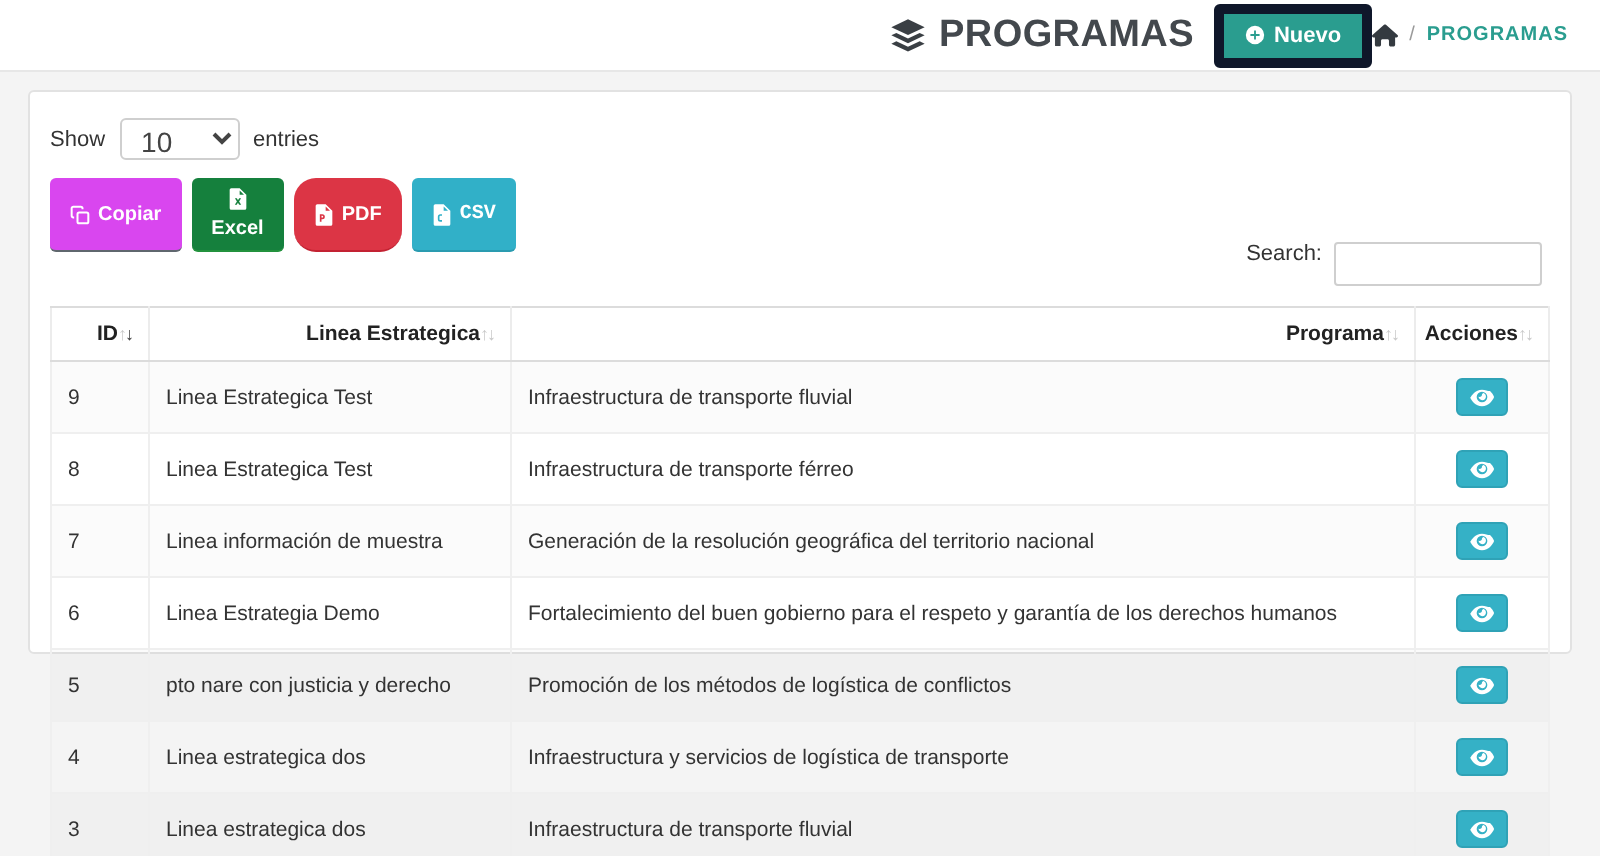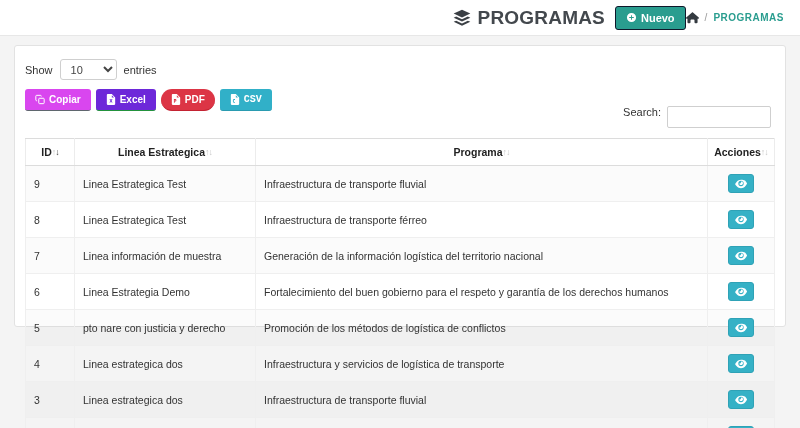--- a/index.html
+++ b/index.html
@@ -26,21 +26,21 @@
     font-size: 19px;
     font-weight: 700;
     color: #43484d;
     letter-spacing: 0.2px;
   }
   .layers-icon svg { width: 20px; height: 20px; display: block; }
   .btn-new {
     margin-left: 10px;
     background: #2a9d8f;
     color: #fff;
-    border: 1px solid #0f172a;
+    border: 5px solid #0f172a;
     border-radius: 3px;
     font-size: 11px;
     font-weight: 700;
     padding: 5px 10px;
     display: flex;
     align-items: center;
     gap: 4px;
     cursor: pointer;
     font-family: "Liberation Sans", sans-serif;
   }
@@ -59,36 +59,36 @@
     border-radius: 3px;
     padding: 10px 10px 8px 10px;
   }
 
   
   .length-row {
     display: flex; align-items: center; gap: 7px;
     font-size: 11px; color: #333; margin: 3px 0 9px 0;
   }
   .length-select {
-    font-size: 11px; padding: 2px 16px 2px 6px; height: 21px;
+    font-size: 14px; padding: 2px 16px 2px 6px; height: 21px;
     border: 1px solid #cfcfcf; border-radius: 3px; color: #444;
     background: #fff; font-family: "Liberation Sans", sans-serif;
   }
 
   
   .export-row { display: flex; gap: 5px; margin-bottom: 1px; }
   .btn-export {
     border: none; border-radius: 3px; color: #fff;
     font-size: 10px; font-weight: 700; padding: 5px 10px;
     display: flex; align-items: center; gap: 4px; cursor: pointer;
     font-family: "Liberation Sans", sans-serif;
   }
   .btn-export svg { width: 10px; height: 11px; display: block; }
   .btn-copy  { background: #d946ef; border-bottom: 1px solid #5f676e; }
-  .btn-excel { background: #6d28d9; border-bottom: 1px solid #23923d; }
+  .btn-excel { background: #15803d; border-bottom: 1px solid #23923d; flex-direction: column; }
   .btn-pdf   { background: #dc3545; border-bottom: 1px solid #c32232; border-radius: 11px; }
   .btn-csv   { background: #31b0c8; border-bottom: 1px solid #2a9bb0; font-family: Liberation Mono, monospace; }
 
   
   .search-row {
     display: flex; justify-content: flex-end; align-items: flex-start;
     gap: 6px; font-size: 11px; color: #333; margin: -6px 4px 10px 0;
   }
   .search-input {
     width: 104px; height: 22px; border: 1px solid #cfcfcf;
@@ -101,21 +101,21 @@
   col.c-id { width: 49px; }
   col.c-linea { width: 181px; }
   col.c-prog { width: 452px; }
   thead th {
     text-align: left; font-weight: 700; color: #222;
     padding: 7px 8px; font-size: 10.5px;
     border: 1px solid #ececec;
     border-top: 1px solid #dcdcdc;
     border-bottom: 1px solid #dcdcdc;
   }
-  th .th-inner { display: flex; align-items: center; justify-content: center; }
+  th .th-inner { display: flex; align-items: center; justify-content: flex-end; }
   .sort-icons { font-size: 9px; letter-spacing: -1px; color: #c9c9c9; white-space: nowrap; }
   .sort-icons .active { color: #444; }
   tbody td {
     padding: 8px 8px; border: 1px solid #efefef; color: #333;
     overflow: hidden; white-space: nowrap; text-overflow: ellipsis;
   }
   tbody tr:nth-child(odd) { background: rgba(0,0,0,0.015); }
   .td-actions { text-align: center; }
   .btn-view {
     background: #35b1c6; border: 1px solid #2fa2b6; border-radius: 3px;
@@ -270,21 +270,21 @@
           <svg viewBox="0 0 576 512" fill="#fff">
                   <path d="M288 80c-80.8 0-145.5 36.8-192.6 80.6C48.6 204 17.3 256 2.5 291.7c-3.3 7.9-3.3 16.7 0 24.6l-0.2-52.3C17.3 304 48.6 356 95.4 399.4 142.5 443.2 207.2 480 288 480s145.5-36.8 192.6-80.6c46.8-43.5 78.1-95.4 93-131.1 3.3-7.9 3.3-16.7 0-24.6-14.9-35.7-46.2-87.7-93-131.1C433.5 116.8 368.8 80 288 80zm0 304a128 128 0 1 1 0-256 128 128 0 1 1 0 256zm0-192a64 64 0 0 1-64 64c-7 0-13.7-1.1-20-3.2 5.5 44.3 43.3 78.6 89.1 78.6 49.6 0 89.8-40.2 89.8-89.8 0-45.8-34.3-83.6-78.6-89.1 2.6 6.3 3.7 13 3.7 19.5z"></path>
                 </svg>
         </span>
       </button>
     </td>
   </tr>
         <tr>
     <td>7</td>
     <td>Linea información de muestra</td>
-    <td>Generación de la información logística del territorio nacional</td>
+    <td>Generación de la resolución geográfica del territorio nacional</td>
     <td class="td-actions">
       <button class="btn-view">
         <span>
           <svg viewBox="0 0 576 512" fill="#fff">
                   <path d="M288 80c-80.8 0-145.5 36.8-192.6 80.6C48.6 204 17.3 256 2.5 291.7c-3.3 7.9-3.3 16.7 0 24.6l-0.2-52.3C17.3 304 48.6 356 95.4 399.4 142.5 443.2 207.2 480 288 480s145.5-36.8 192.6-80.6c46.8-43.5 78.1-95.4 93-131.1 3.3-7.9 3.3-16.7 0-24.6-14.9-35.7-46.2-87.7-93-131.1C433.5 116.8 368.8 80 288 80zm0 304a128 128 0 1 1 0-256 128 128 0 1 1 0 256zm0-192a64 64 0 0 1-64 64c-7 0-13.7-1.1-20-3.2 5.5 44.3 43.3 78.6 89.1 78.6 49.6 0 89.8-40.2 89.8-89.8 0-45.8-34.3-83.6-78.6-89.1 2.6 6.3 3.7 13 3.7 19.5z"></path>
                 </svg>
         </span>
       </button>
     </td>
   </tr>

